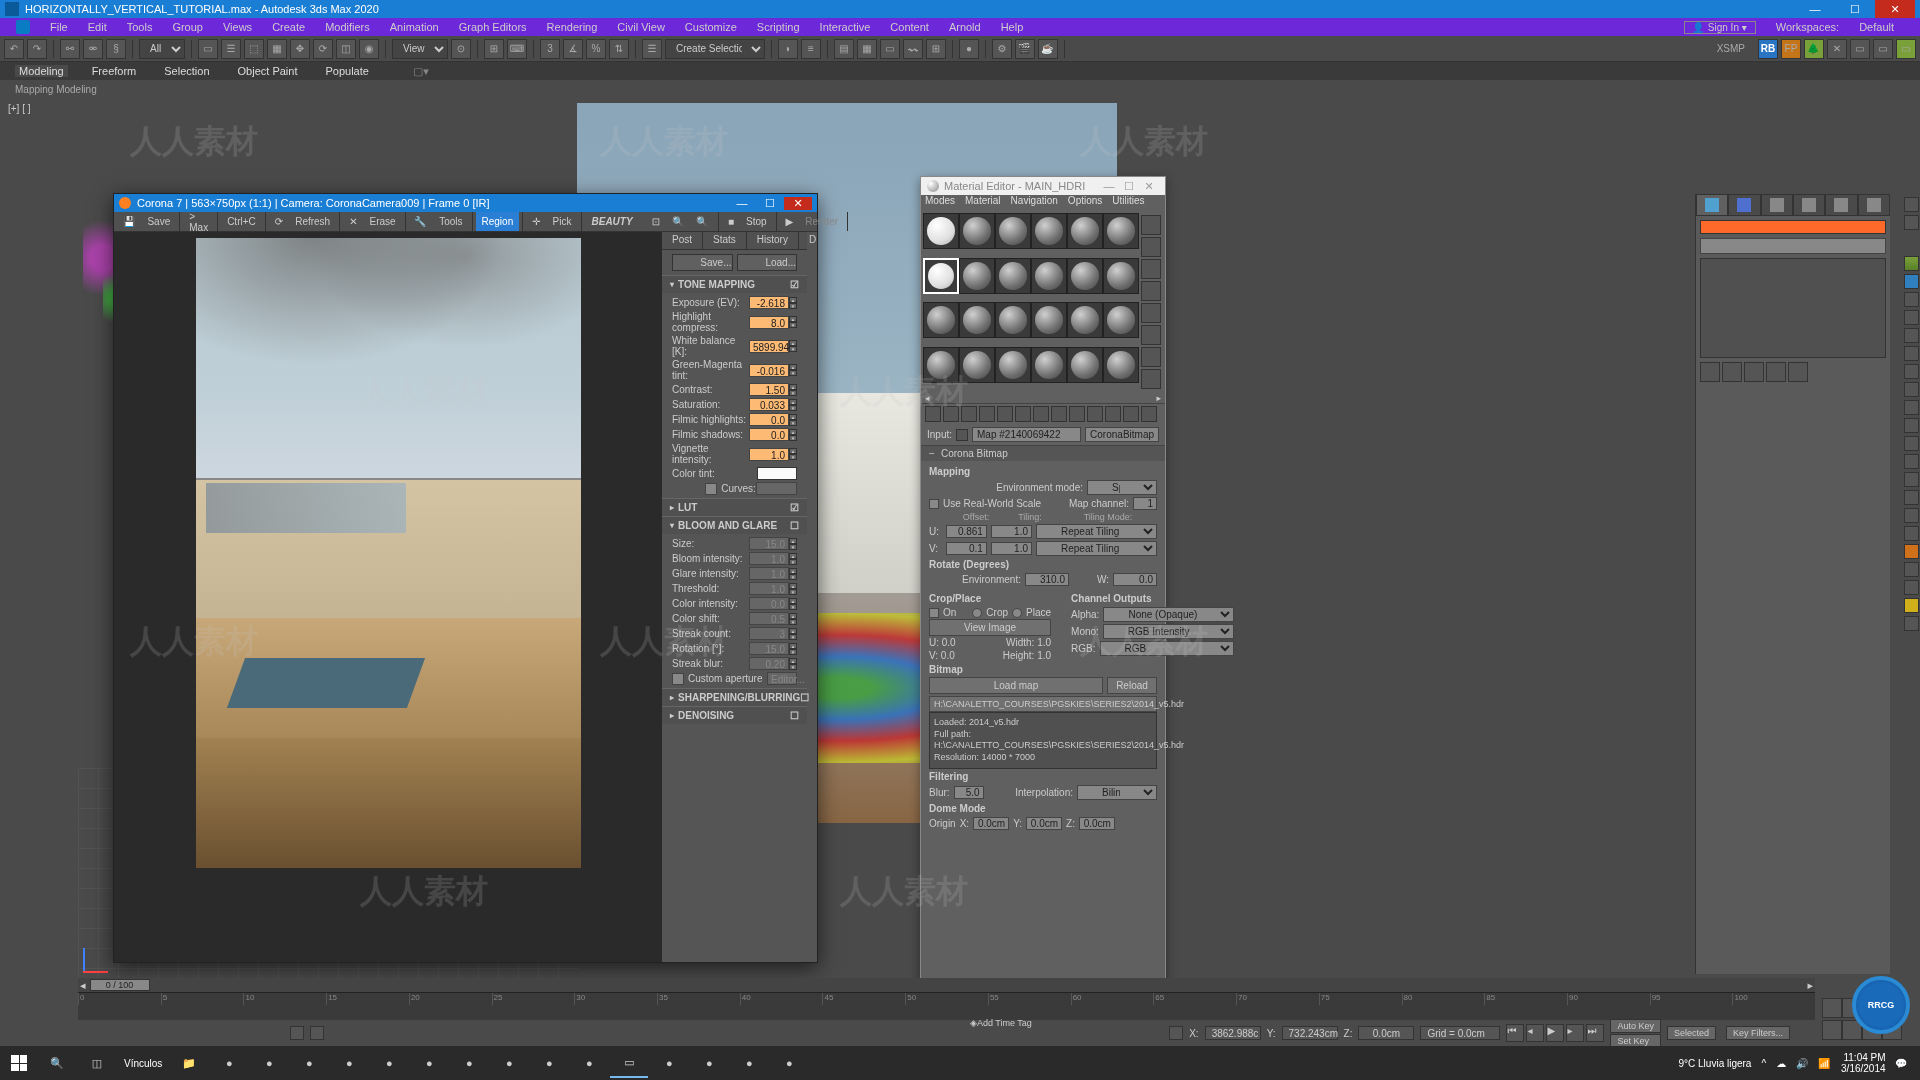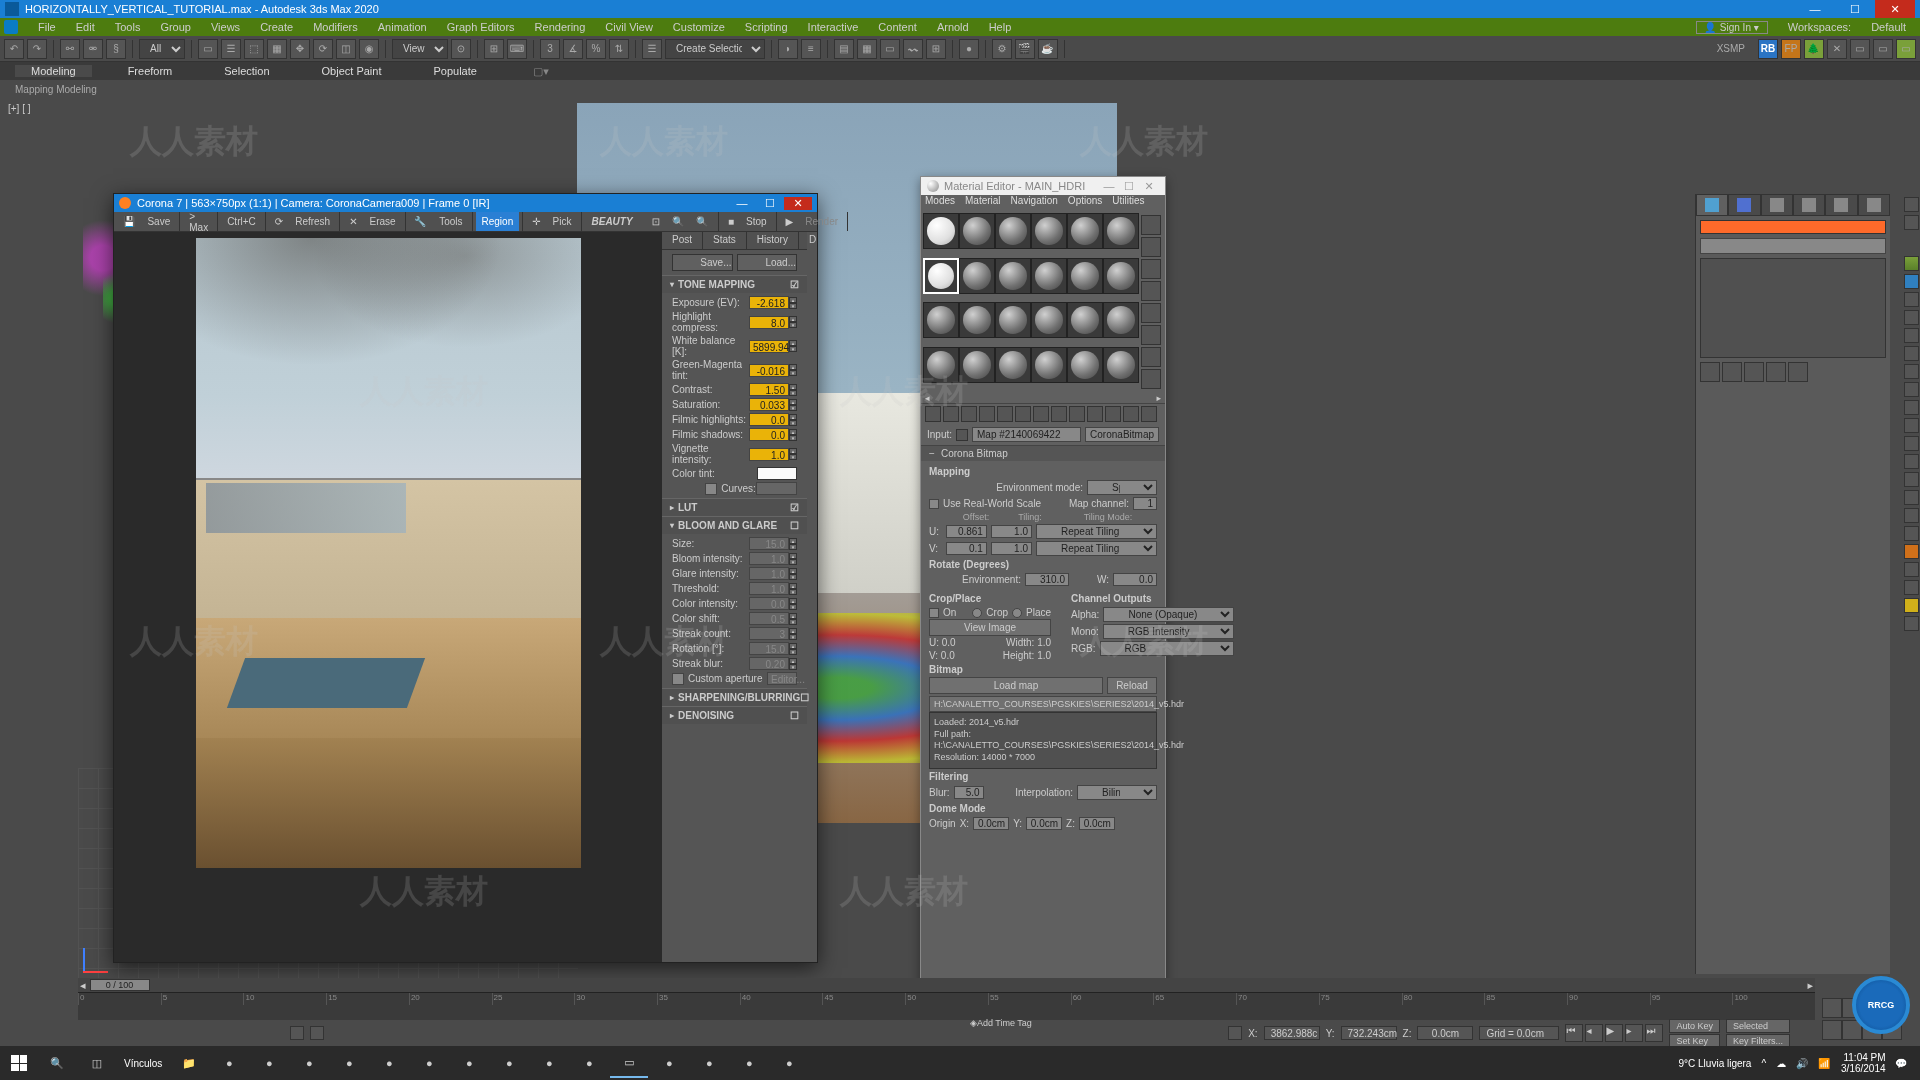--- a/index.html
+++ b/index.html
@@ -4,36 +4,36 @@
 <style>
 *{box-sizing:border-box;font-family:'Segoe UI',Arial,sans-serif;margin:0;padding:0}
 body{background:#4a4a4a;width:1920px;height:1080px;overflow:hidden;position:relative;font-size:11px;color:#ccc}
 
 .titlebar{background:#1a7fd4;height:18px;display:flex;align-items:center;padding:0 5px;color:white;font-size:11px}
 .titlebar .icon{width:14px;height:14px;background:#0a5a9a;margin-right:6px}
 .titlebar .title{flex:1}
 .titlebar .winbtn{width:40px;height:18px;text-align:center;line-height:18px;cursor:pointer}
 .titlebar .winbtn.close{background:#c42b1c}
 
-.menubar{background:#4d7c0f;height:18px;display:flex;align-items:center;padding:0 4px;color:#ccc;font-size:11px}
+.menubar{background:#6d28d9;height:18px;display:flex;align-items:center;padding:0 16px;color:#ccc;font-size:11px}
 .menubar .logo{width:14px;height:14px;background:#0a7cc4;margin-right:10px;border-radius:2px}
 .menubar .item{padding:0 10px;cursor:pointer}
 .menubar .spacer{flex:1}
 .menubar .signin{border:1px solid #888;padding:0 8px;font-size:10px;margin-right:10px}
 
 .toolbar{background:#4a4a4a;height:26px;display:flex;align-items:center;padding:0 4px;gap:3px;border-bottom:1px solid #333}
 .tbtn{width:20px;height:20px;background:#555;border:1px solid #333;cursor:pointer;display:flex;align-items:center;justify-content:center;font-size:10px;color:#aaa}
 .tbtn.orange{background:#c4751a}
 .tbtn.blue{background:#2a74c4;color:white;font-weight:bold}
 .tbtn.green{background:#7aa03a}
 .tsep{width:1px;height:18px;background:#333;margin:0 3px}
 .tselect{background:#444;border:1px solid #333;color:#ccc;padding:2px 6px;font-size:10px;height:20px}
 
 .ribbon{background:#3a3a3a;height:18px;display:flex;align-items:center;padding:0 15px;gap:20px;font-size:11px}
-.ribbon .tab{color:#ddd;cursor:pointer;padding:0 16px}
+.ribbon .tab{color:#ddd;cursor:pointer;padding:0 4px}
 .ribbon .tab.active{background:#4a4a4a}
 .subribbon{background:#4a4a4a;height:18px;display:flex;align-items:center;padding:0 15px;font-size:10px;color:#aaa}
 
 .main{position:relative;height:880px;background:#4a4a4a}
 .viewport-label{position:absolute;top:5px;left:8px;color:#ccc;font-size:10px}
 .viewport-bg{position:absolute;top:20px;left:78px;right:0;bottom:0;background:#4a4a4a}
 .viewport-scene{position:absolute;top:5px;left:577px;width:540px;height:720px;background:linear-gradient(180deg,#8aa4b8 0%,#9ab4c4 40%,#aaa 60%,#886644 100%)}
 .scatter1{position:absolute;top:80px;left:5px;width:40px;height:120px;background:radial-gradient(circle,#c040c0 20%,transparent 60%);opacity:0.8}
 .scatter2{position:absolute;top:140px;left:25px;width:30px;height:80px;background:radial-gradient(circle,#40c040 20%,transparent 60%);opacity:0.8}
 
@@ -68,21 +68,21 @@
 .cfb-side{flex:1;background:#555;overflow-y:auto;font-size:10px;color:#ccc;padding-right:10px}
 .cfb-side .btnrow{display:flex;gap:4px;padding:4px 10px}
 .cfb-side .sidebtn{flex:1;background:#606060;border:1px solid #333;text-align:right;padding:2px 0;cursor:pointer;font-size:10px}
 .cfb-section{border-top:1px solid #666}
 .cfb-section .hdr{background:#505050;padding:3px 8px;font-weight:bold;display:flex;align-items:center;cursor:pointer}
 .cfb-section .hdr::before{content:'▾';margin-right:4px;font-size:8px}
 .cfb-section.collapsed .hdr::before{content:'▸'}
 .cfb-section .body{padding:2px 10px}
 .param{display:flex;align-items:center;padding:1px 0;font-size:10px}
 .param .label{flex:1;color:#ccc}
-.param .input{width:40px;background:#eab308;border:1px solid #444;color:#222;text-align:right;padding:0 3px;font-size:10px;height:13px;line-height:13px}
+.param .input{width:40px;background:#fdba74;border:1px solid #444;color:#222;text-align:right;padding:0 3px;font-size:10px;height:13px;line-height:13px}
 .param .input.disabled{background:#666;color:#888}
 .param .spinner{width:8px;display:flex;flex-direction:column}
 .param .spinner div{height:6px;background:#666;border:1px solid #333;font-size:5px;line-height:4px;text-align:center}
 .param .colorswatch{width:40px;height:13px;background:#fafafa;border:1px solid #333}
 .param .check{width:12px;height:12px;background:#888;border:1px solid #444;margin-right:4px}
 
 .mateditor{position:absolute;top:78px;left:920px;width:246px;height:936px;background:#606060;border:1px solid #888;box-shadow:0 3px 10px rgba(0,0,0,0.4)}
 .mateditor-title{background:#f0f0f0;height:18px;display:flex;align-items:center;padding:0 6px;color:#888;font-size:11px}
 .mateditor-title .icon{width:12px;height:12px;margin-right:5px;background:radial-gradient(circle at 30% 30%,#fff,#888);border-radius:50%}
 .mateditor-title .spacer{flex:1}
@@ -932,21 +932,21 @@
     <div class="kbtn">⏮</div>
     <div class="kbtn">◂</div>
     <div class="kbtn">▶</div>
     <div class="kbtn">▸</div>
     <div class="kbtn">⏭</div>
   </div>
   <div style="display:flex;flex-direction:column;gap:1px">
     <div class="autokey">Auto Key</div>
     <div class="autokey">Set Key</div>
   </div>
-  <div style="display:flex;flex-direction:column;gap:1px">
+  <div style="display:flex;flex-direction:row;gap:10px">
     <div class="autokey">Selected</div>
     <div class="autokey">Key Filters...</div>
   </div>
   <div style="width:120px"></div>
 </div>
 <div style="position:absolute;bottom:52px;left:970px;display:flex;align-items:center;font-size:9px;color:#ccc">
     <span>◈</span> 
     <span>Add Time Tag</span>
   </div>
 

